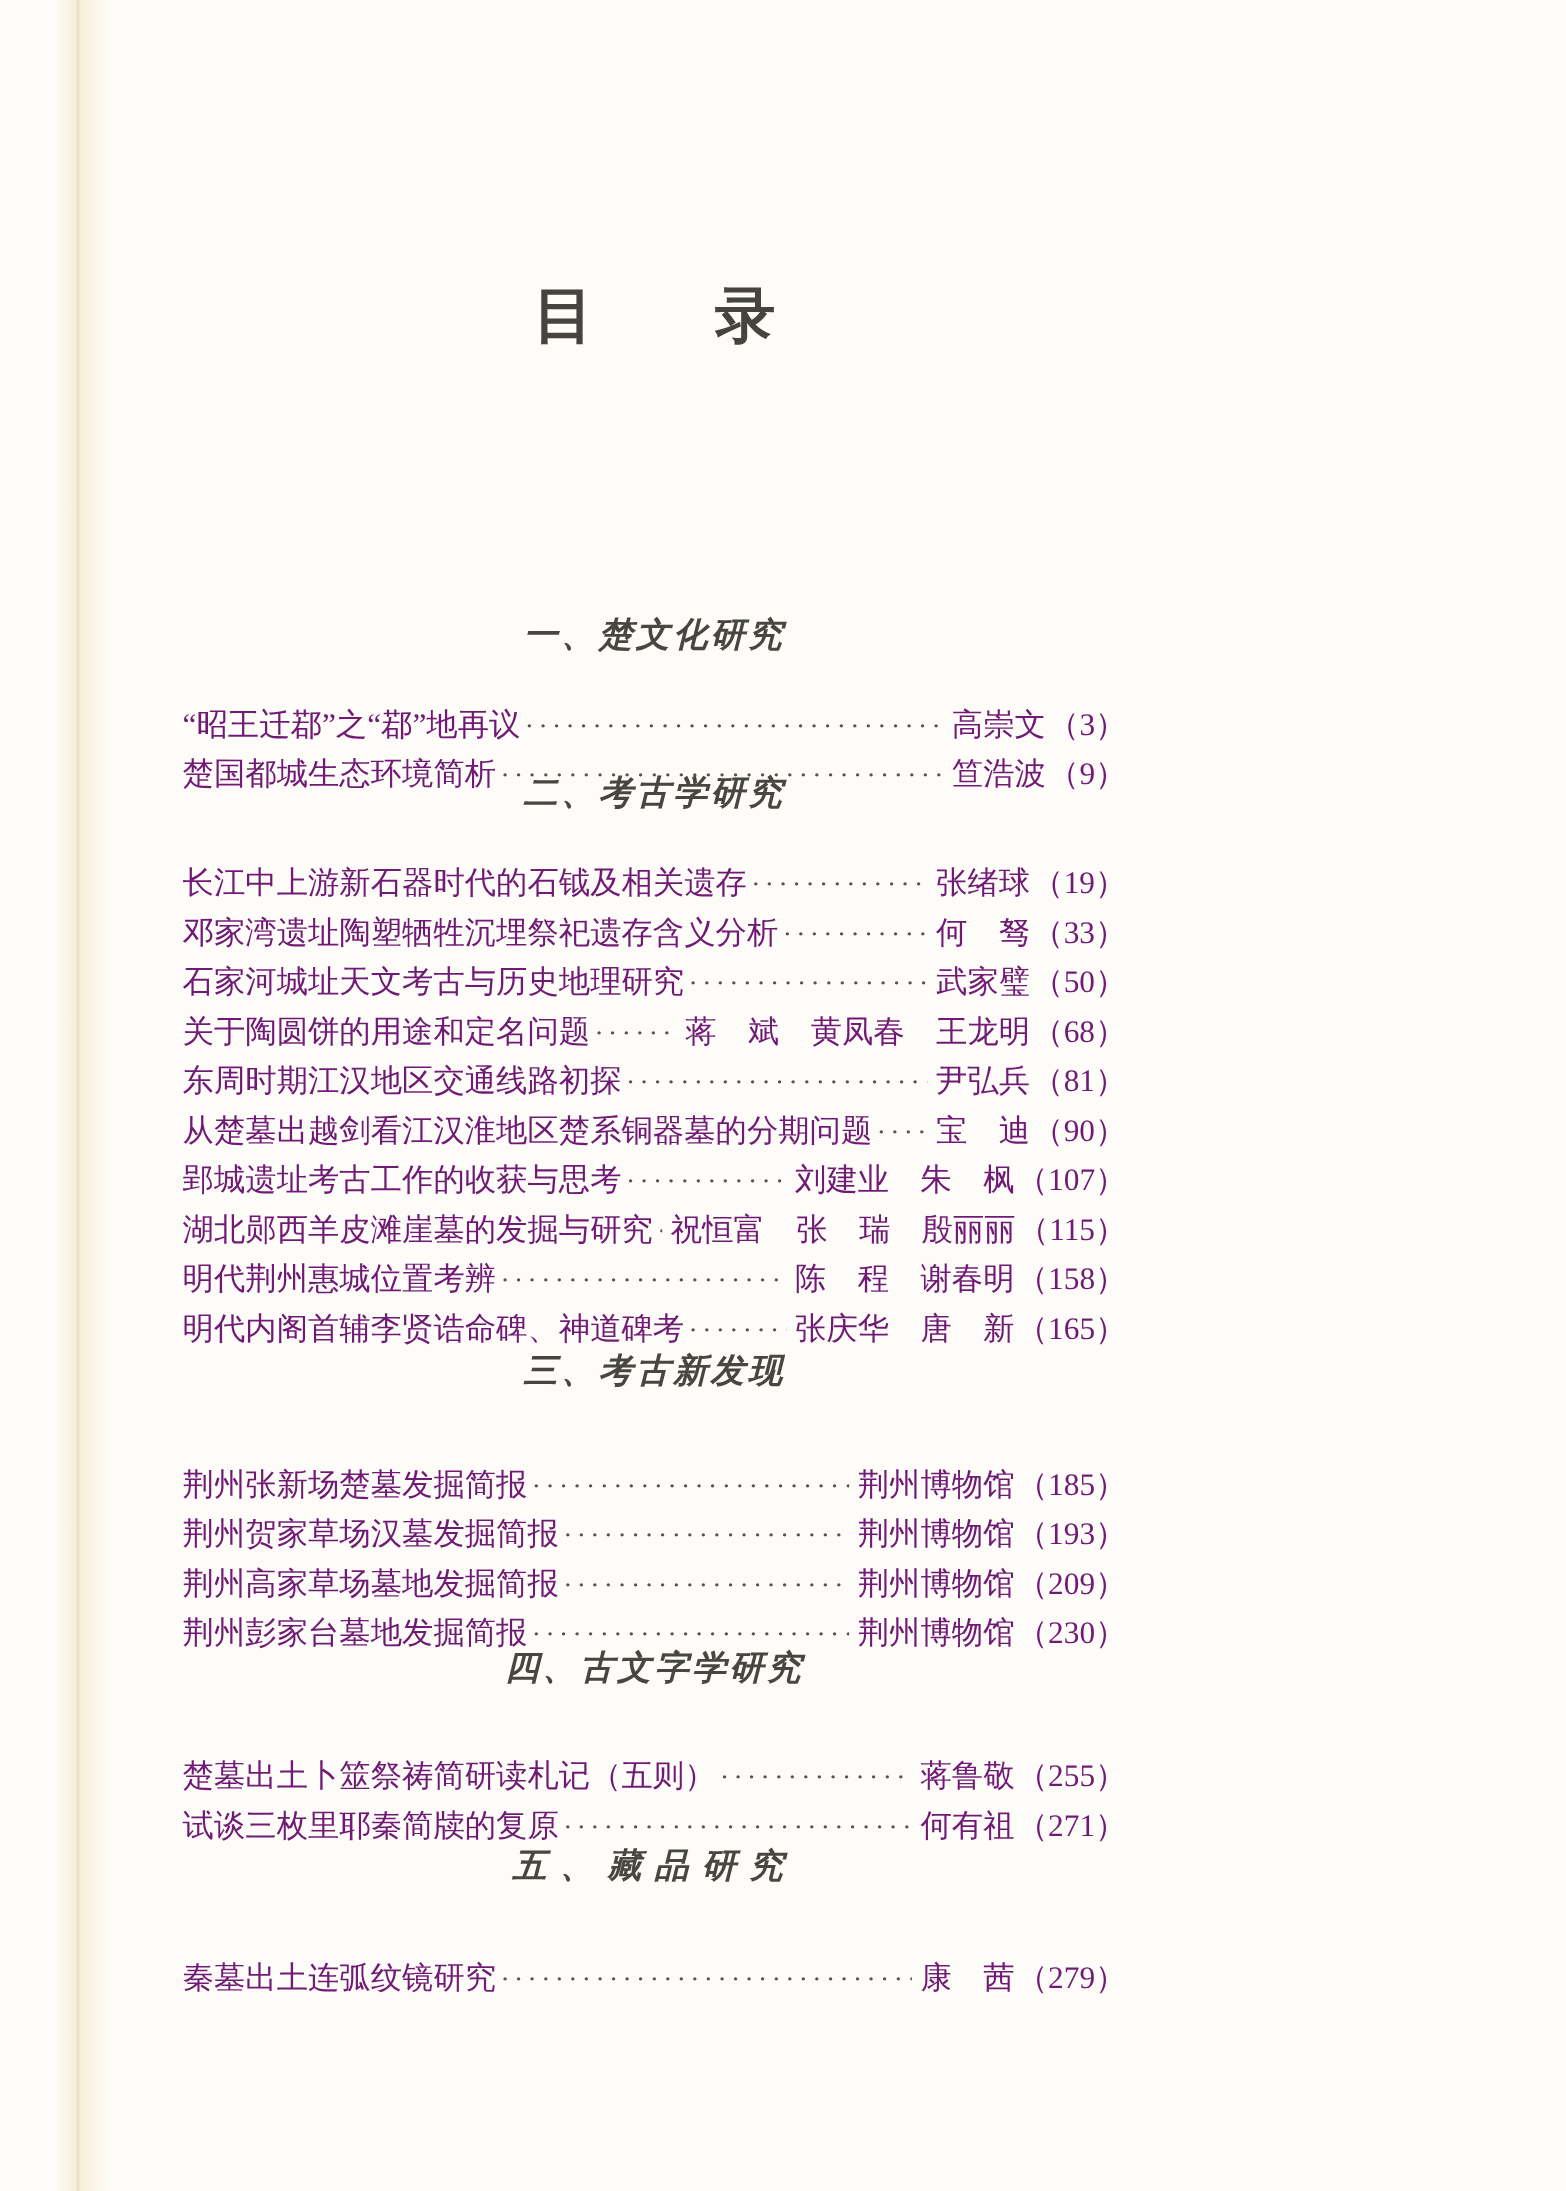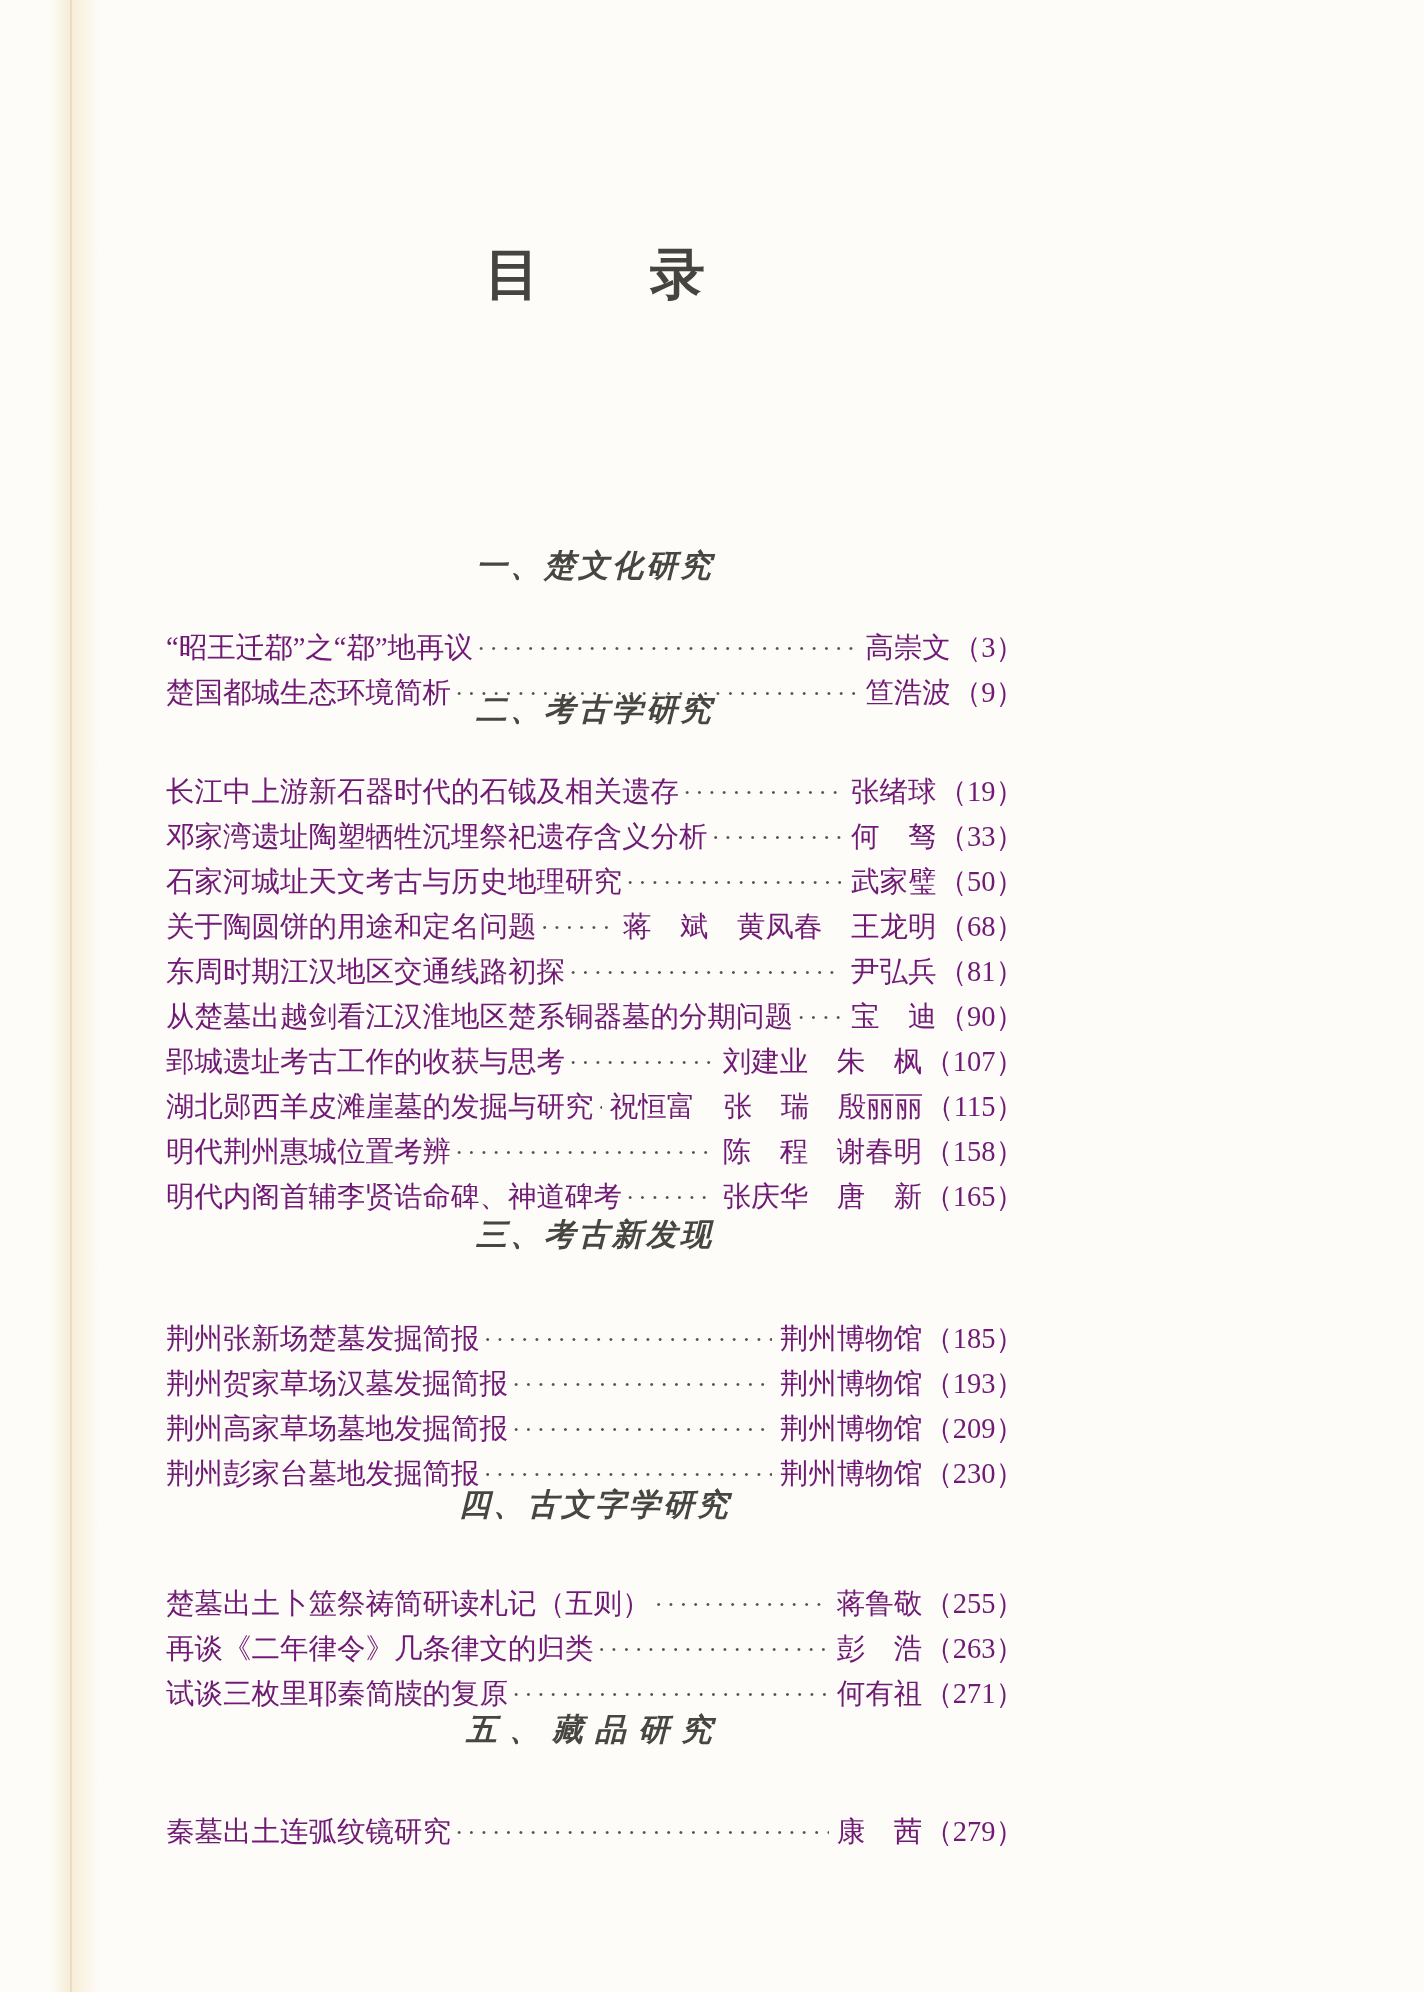--- a/index.html
+++ b/index.html
@@ -18,21 +18,21 @@
       rgba(250,243,225,0) 0%,
       #f6edd7 40%,
       #faf3e3 62%,
       rgba(253,252,248,0) 100%);
     pointer-events:none;
   }
   .page-edge::after {
     content:""; position:absolute; left:20px; top:0; width:2px; height:100%;
     background:rgba(210,195,160,0.35);
   }
-  .content { position:absolute; left:166px; top:0; width:858px; }
+  .content { position:absolute; left:166px; top:12px; width:858px; }
 
   .page-title {
     margin:0; padding-top:243px; height:62px; line-height:62px;
     text-align:center;
     font-size:55px; font-weight:bold;
     color:#45443f;
     font-family:"DejaVu Serif","Liberation Serif",serif;
   }
 
   .sec-header {
@@ -200,26 +200,20 @@
     <section class="sec s4">
       <h2 class="sec-header">四、古文字学研究</h2>
       <div class="entries">
         <div class="entry">
           <span class="t">楚墓出土卜筮祭祷简研读札记（五则）</span>
           <span class="leader"></span>
           <span class="a">蒋鲁敬</span>
           <span class="p">（255）</span>
         </div>
         <div class="entry">
-          <span class="t">再谈《二年律令》几条律文的归类</span>
-          <span class="leader"></span>
-          <span class="a">彭　浩</span>
-          <span class="p">（263）</span>
-        </div>
-        <div class="entry">
           <span class="t">试谈三枚里耶秦简牍的复原</span>
           <span class="leader"></span>
           <span class="a">何有祖</span>
           <span class="p">（271）</span>
         </div>
       </div>
     </section>
 
     <section class="sec s5">
       <h2 class="sec-header">五、藏品研究</h2>

